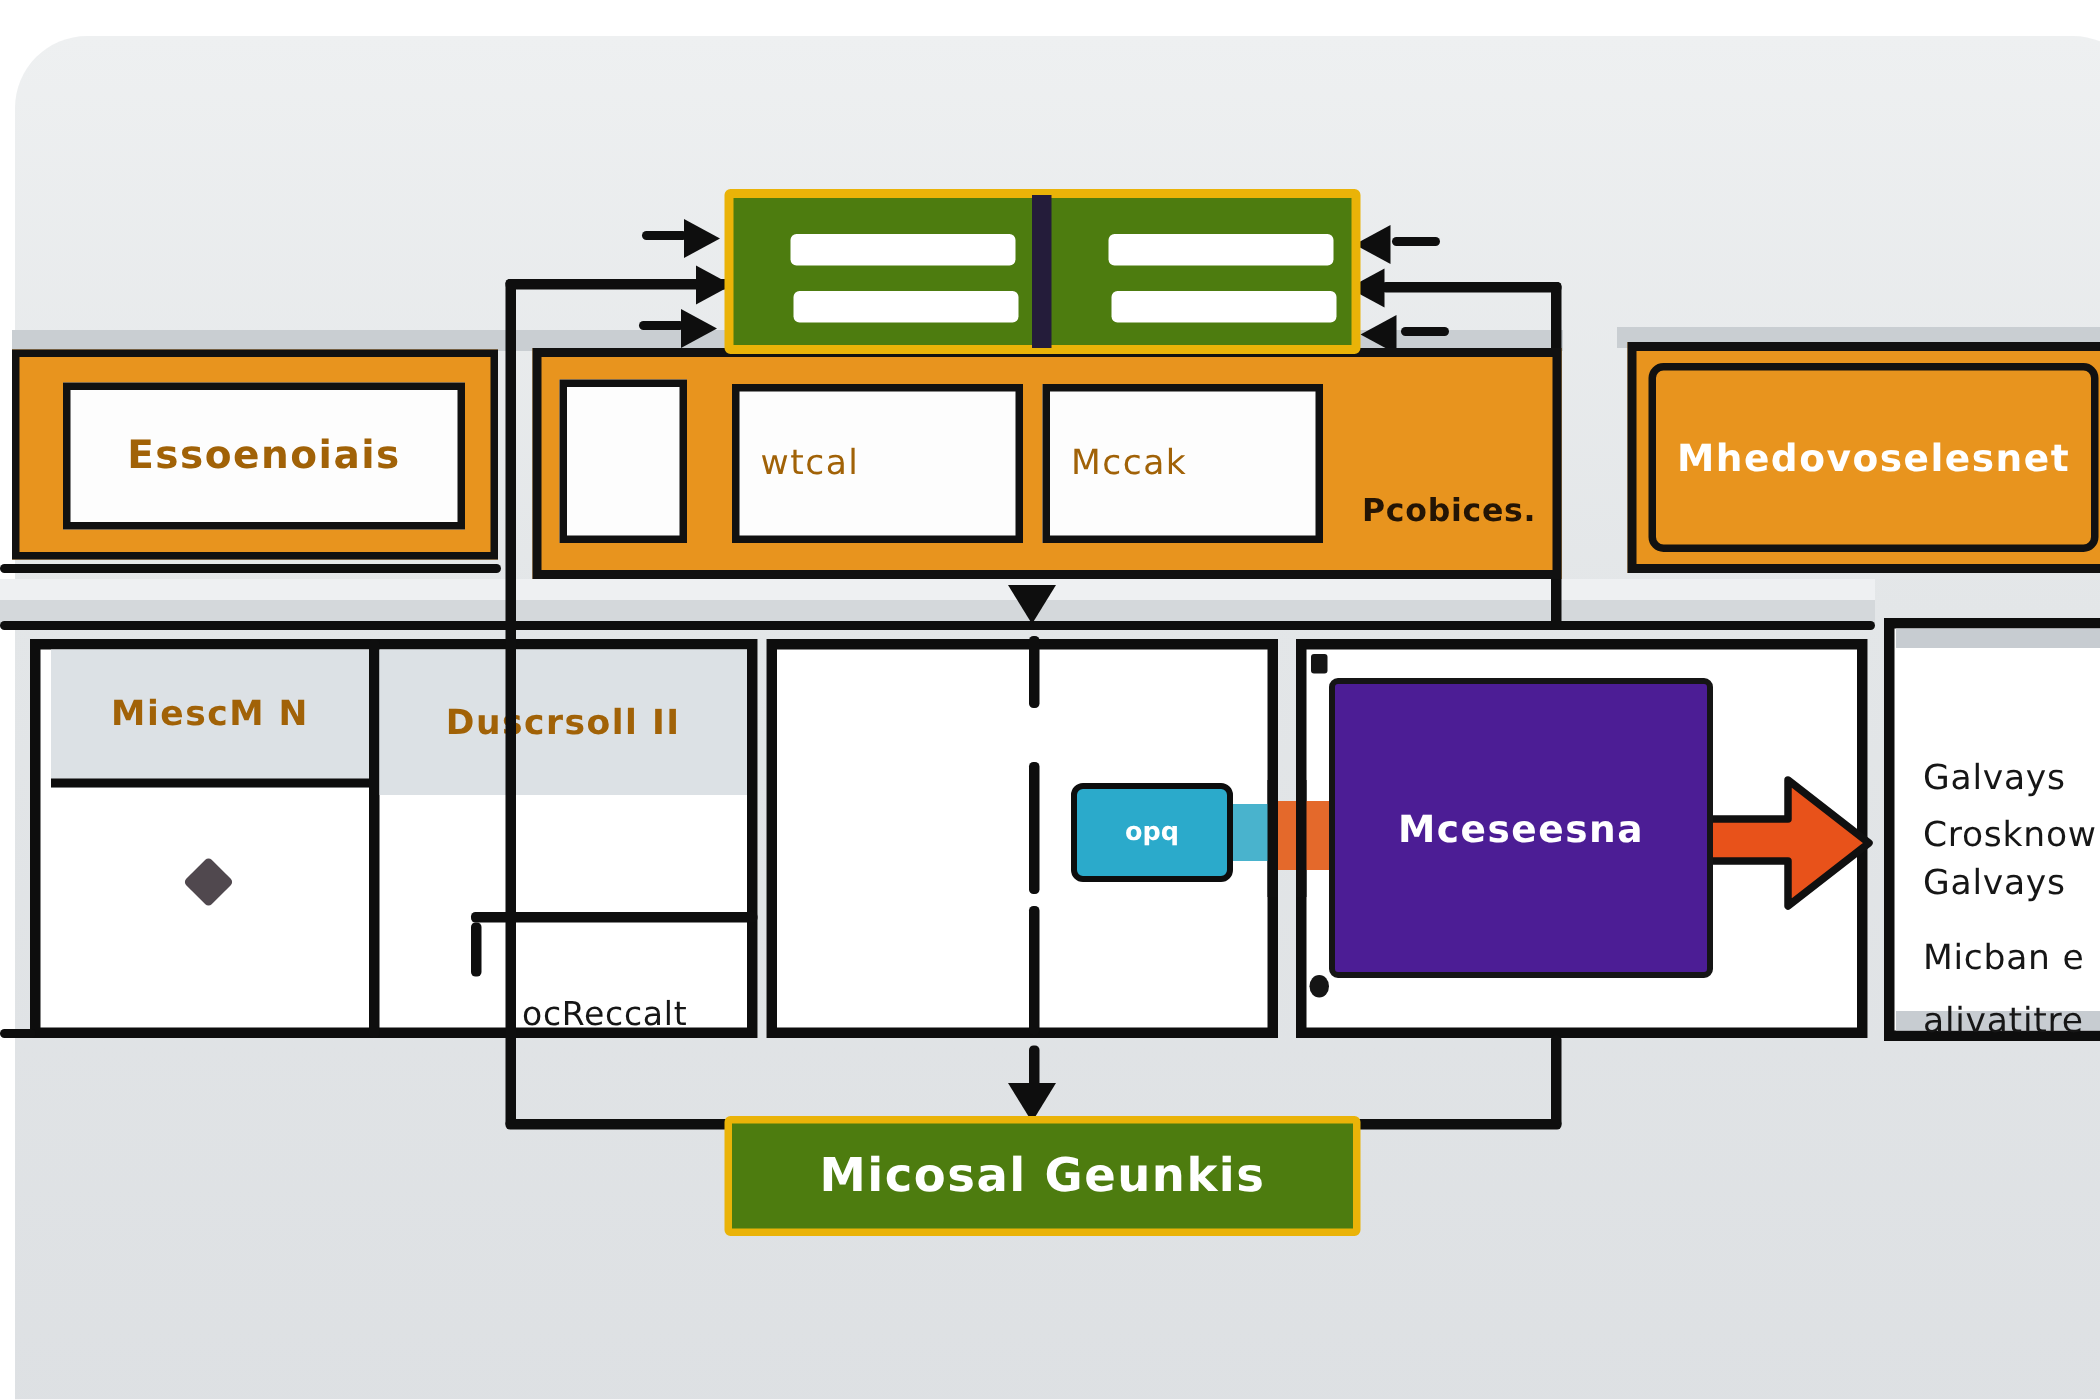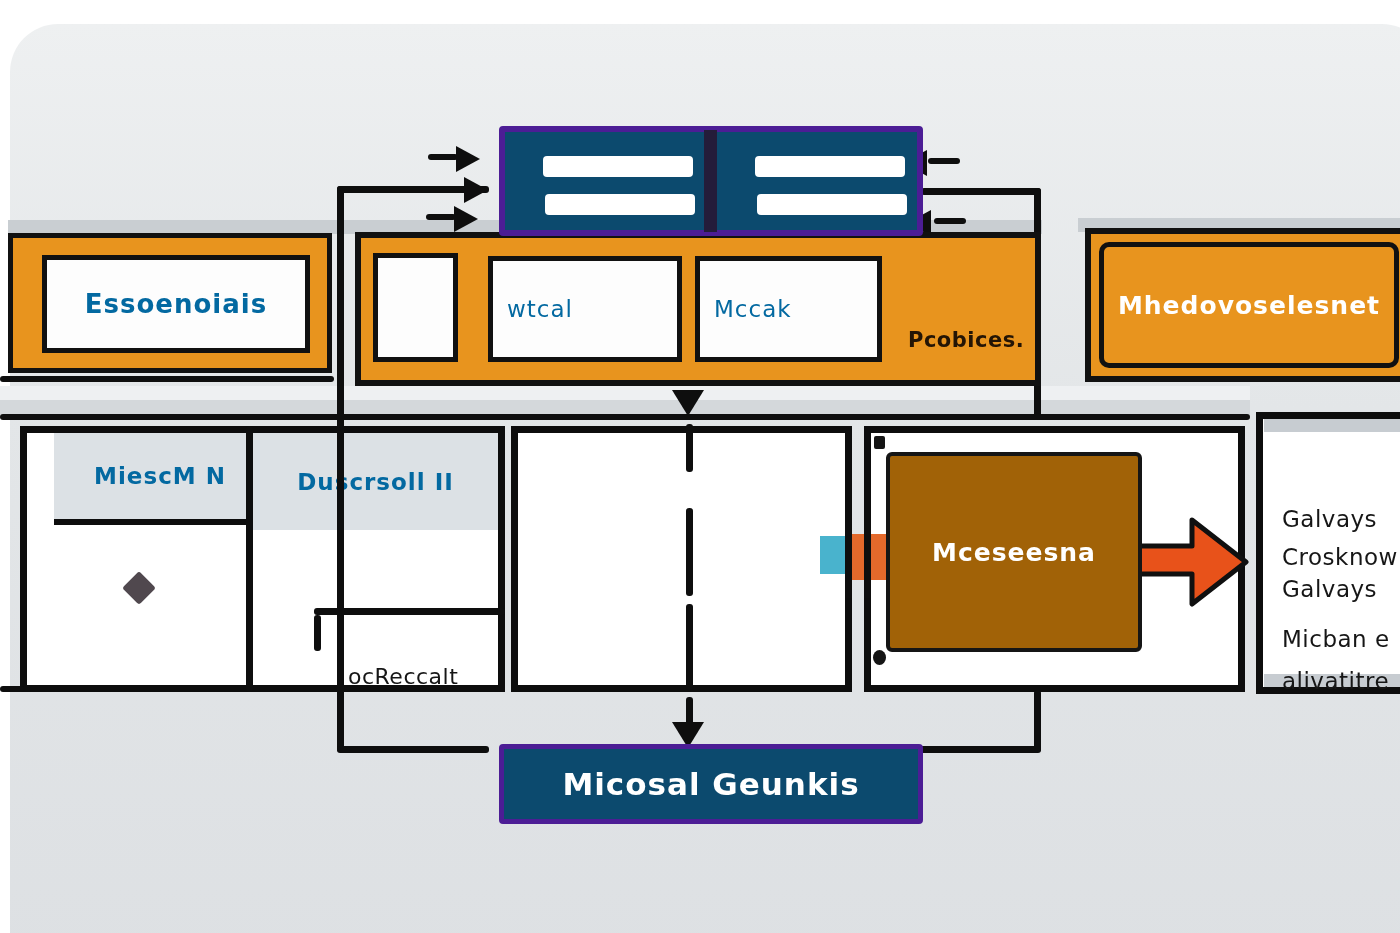--- a/index.html
+++ b/index.html
@@ -9,40 +9,40 @@
   .band{position:absolute;}
   .line{position:absolute;background:#0e0e0e;border-radius:3px;}
   .tri{position:absolute;width:0;height:0;}
   .tri-right{border-top:13px solid transparent;border-bottom:13px solid transparent;border-left:24px solid #0e0e0e;}
   .tri-left{border-top:13px solid transparent;border-bottom:13px solid transparent;border-right:24px solid #0e0e0e;}
   .tri-down{border-left:16px solid transparent;border-right:16px solid transparent;border-top:26px solid #0e0e0e;}
   .panel{position:absolute;background:#ffffff;border:7px solid #0d0d0d;box-sizing:border-box;}
   .orangepanel{position:absolute;background:#e8941e;border:6px solid #111;box-sizing:border-box;}
   .whitebox{position:absolute;background:#fdfdfd;border:5px solid #111;box-sizing:border-box;
             display:flex;align-items:center;justify-content:center;}
-  .label{color:#0369a1;font-size:23px;font-weight:600;letter-spacing:1px;}
+  .label{color:#a16207;font-size:23px;font-weight:600;letter-spacing:1px;}
   .greyhdr{position:absolute;background:#dce1e5;display:flex;align-items:center;justify-content:center;box-sizing:border-box;}
   .txt{position:absolute;color:#161616;font-size:23px;font-weight:500;letter-spacing:.5px;white-space:nowrap;margin-top:44px;}
-  .redbox{position:absolute;background:#0c4a6e;border:6px solid #4c1d95;box-sizing:border-box;border-radius:4px;margin-left:16px;}
+  .redbox{position:absolute;background:#4d7c0f;border:6px solid #eab308;box-sizing:border-box;border-radius:4px;}
   .stripe{position:absolute;height:21px;background:#fff;border-radius:4px;}
   .wtext{color:#ffffff;font-weight:700;}
 </style>
 </head>
 <body>
 
 <div id="stage">
 
   <div class="card"></div>
   <div class="band" style="left:8px;top:220px;width:1034px;height:14px;background:#c9ced2;"></div>
   <div class="band" style="left:1078px;top:218px;width:340px;height:14px;background:#c9ced2;"></div>
   <div class="band" style="left:0px;top:386px;width:1250px;height:16px;background:#eef0f2;"></div>
   <div class="band" style="left:0px;top:400px;width:1250px;height:16px;background:#d4d8db;"></div>
 
   <div class="panel" style="left:20px;top:426px;width:485px;height:266px;"></div>
-  <div class="greyhdr" style="left:34px;top:433px;width:212px;height:92px;border-bottom:6px solid #0d0d0d;margin-left:20px;">
+  <div class="greyhdr" style="left:34px;top:433px;width:212px;height:92px;border-bottom:6px solid #0d0d0d;">
     <span class="label">MiescM N</span>
   </div>
   <div class="line" style="left:246px;top:426px;width:7px;height:266px;"></div>
   <div class="greyhdr" style="left:253px;top:433px;width:245px;height:97px;">
     <span class="label">Duscrsoll II</span>
   </div>
   <div style="position:absolute;left:127px;top:576px;width:24px;height:24px;background:#50484e;border-radius:3px;transform:rotate(45deg);"></div>
 
   <div class="line" style="left:314px;top:608px;width:191px;height:7px;"></div>
   <div class="line" style="left:314px;top:615px;width:7px;height:36px;"></div>
@@ -119,26 +119,30 @@
     <div style="position:absolute;left:199px;top:-2px;width:13px;height:102px;background:#241c3a;"></div>
     <div class="stripe" style="left:250px;top:24px;width:150px;"></div>
     <div class="stripe" style="left:252px;top:62px;width:150px;"></div>
   </div>
 
 
   <div style="position:absolute;left:820px;top:536px;width:36px;height:38px;background:#49b3cd;"></div>
   <div style="position:absolute;left:846px;top:534px;width:44px;height:46px;background:#e4692b;"></div>
   <div class="line" style="left:845px;top:520px;width:7px;height:78px;border-radius:0;"></div>
   <div class="line" style="left:864px;top:520px;width:7px;height:78px;border-radius:0;"></div>
+  <div style="position:absolute;left:714px;top:522px;width:108px;height:66px;background:#2baacb;border:4px solid #0d0d0d;border-radius:8px;box-sizing:border-box;
+              display:flex;align-items:center;justify-content:center;">
+    <span class="wtext" style="font-size:17px;">opq</span>
+  </div>
 
   <svg style="position:absolute;left:1130px;top:516px;" width="122" height="92">
     <polygon points="0,30 62,30 62,4 116,46 62,88 62,58 0,58" fill="#e8521a" stroke="#101010" stroke-width="5" stroke-linejoin="round"></polygon>
   </svg>
 
-  <div style="position:absolute;left:886px;top:452px;width:256px;height:200px;background:#a16207;border:4px solid #151515;border-radius:6px;box-sizing:border-box;
+  <div style="position:absolute;left:886px;top:452px;width:256px;height:200px;background:#4c1d95;border:4px solid #151515;border-radius:6px;box-sizing:border-box;
               display:flex;align-items:center;justify-content:center;">
     <span class="wtext" style="font-size:25px;letter-spacing:1px;">Mceseesna</span>
   </div>
 
   <div class="redbox" style="left:483px;top:744px;width:424px;height:80px;border-width:5px;display:flex;align-items:center;justify-content:center;">
     <span class="wtext" style="font-size:31px;letter-spacing:1px;">Micosal Geunkis</span>
   </div>
 
 </div>
 

